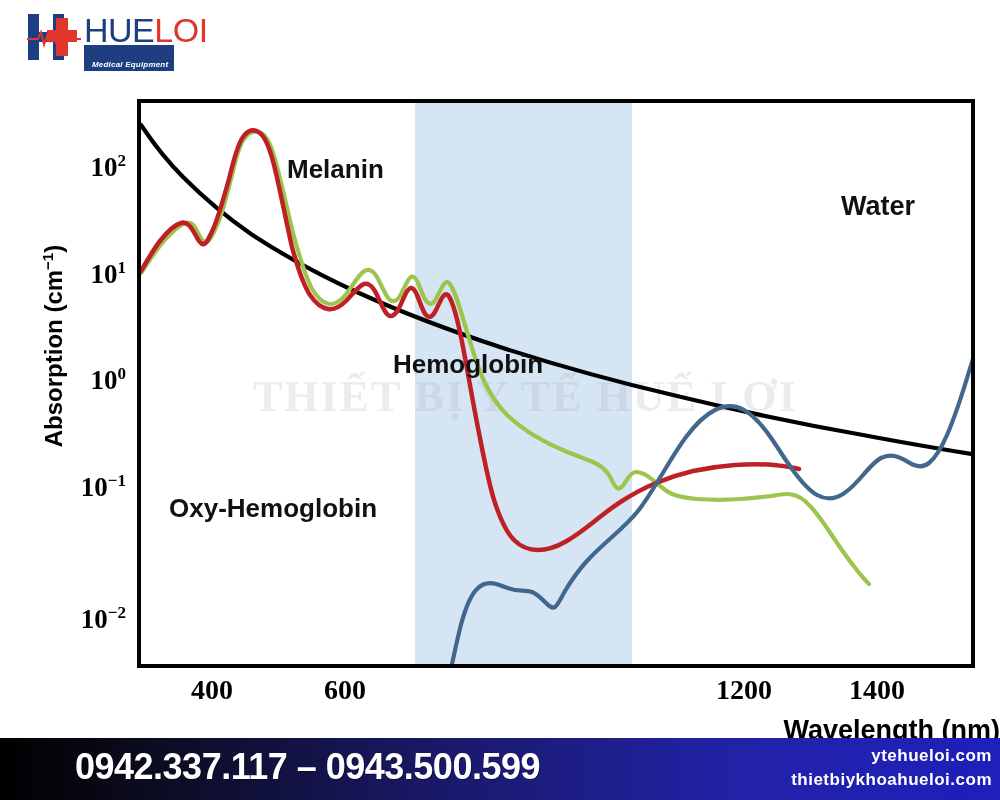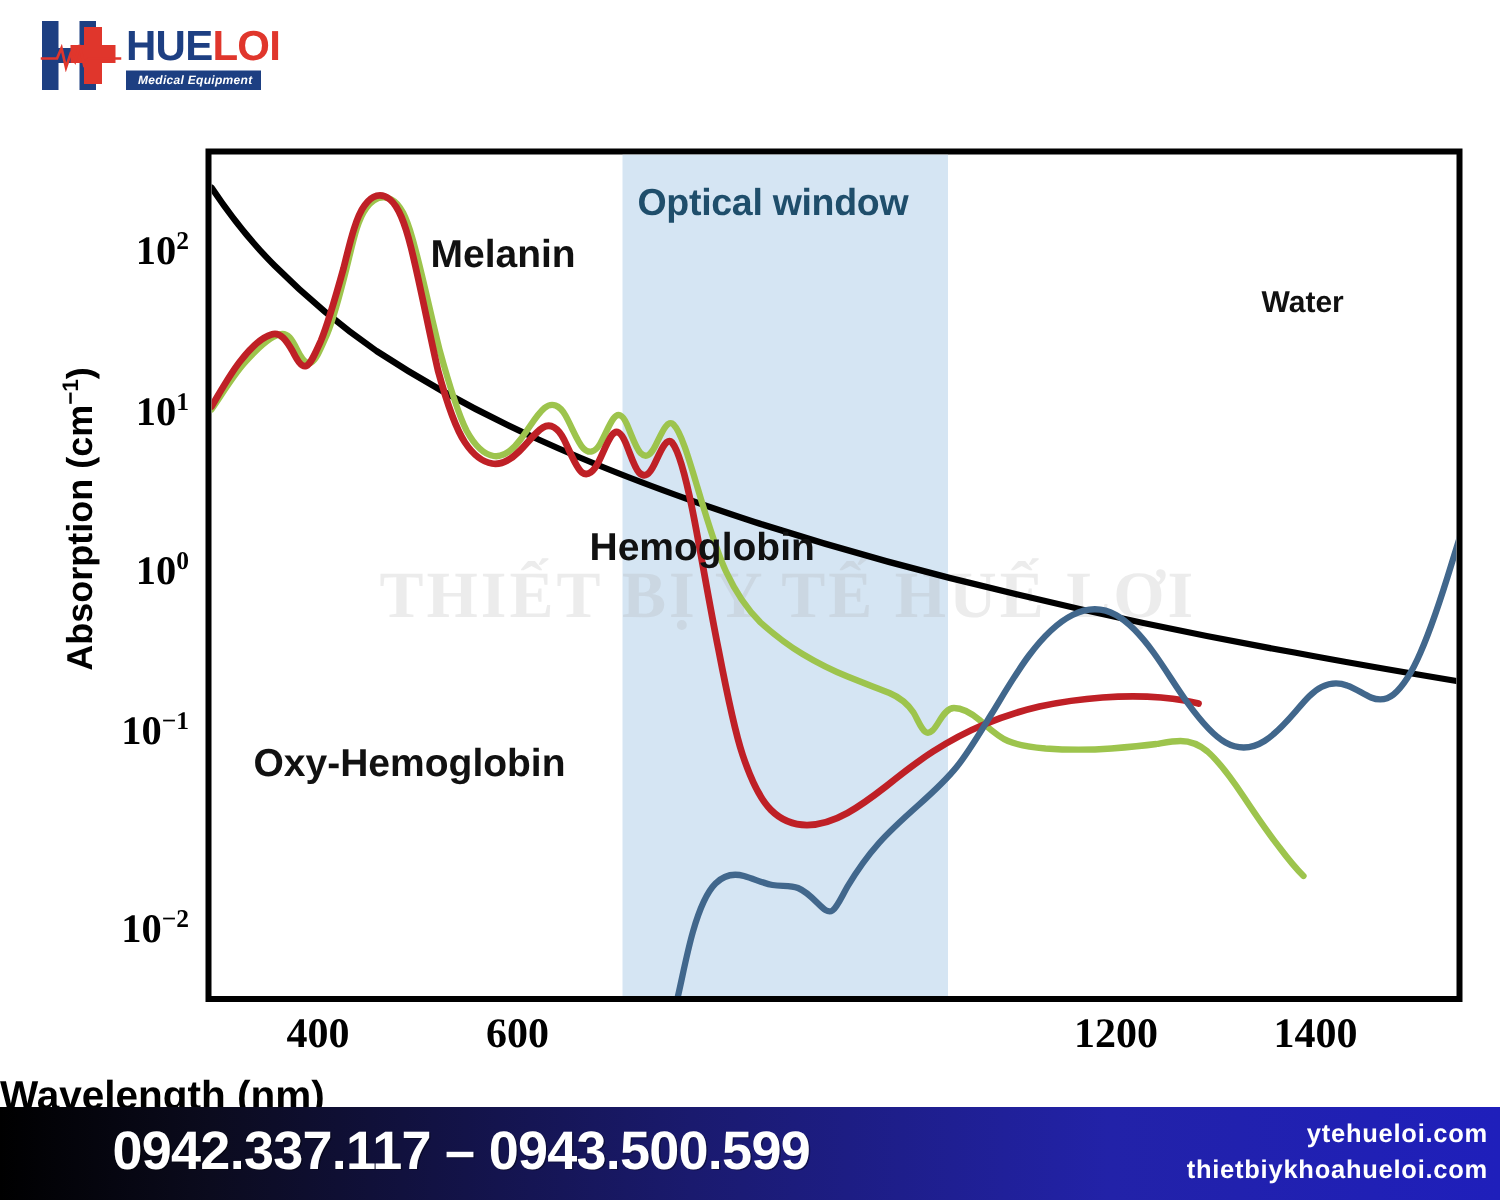--- a/index.html
+++ b/index.html
@@ -31,31 +31,31 @@
   .logo-cross-v { position: absolute; left: 30px; top: 4px; width: 12px; height: 38px; background: #e0362c; }
   .logo-cross-h { position: absolute; left: 21px; top: 16px; width: 30px; height: 12px; background: #e0362c; }
   #logo-ekg {
     position: absolute; left: 1px; top: 14px; width: 54px; height: 20px;
   }
   #logo-text {
     position: absolute; left: 58px; top: 6px;
   }
   #logo-title {
     font-family: "Liberation Sans", sans-serif;
-    font-weight: bold; font-size: 28px; letter-spacing: -0.5px;
+    font-weight: normal; font-size: 34px; letter-spacing: -0.5px;
     line-height: 25px;
   }
   #logo-title .hue { color: #1d3f82; }
   #logo-title .loi { color: #e0362c; }
   #logo-sub {
     margin-top: 2px;
     background: #1d3f82; color: #ffffff;
     font-style: italic; font-weight: bold;
     font-size: 8px; line-height: 11px;
-    padding: 1px 6px 1px 8px;
+    padding: 14px 6px 1px 8px;
     display: inline-block;
     letter-spacing: 0.2px;
   }
 
   
   #chart-figure {
     position: absolute;
     left: 0; top: 70px; width: 1000px; height: 600px;
   }
   #plot-frame {
@@ -105,21 +105,21 @@
   .curve-label {
     position: absolute;
     font-family: "Liberation Sans", sans-serif;
     font-weight: bold;
     color: #111111;
     white-space: nowrap;
   }
   #label-melanin        { left: 146px; top: 51px;  font-size: 26px; }
   #label-hemoglobin     { left: 252px; top: 246px; font-size: 26px; }
   #label-oxyhemoglobin  { left: 28px;  top: 390px; font-size: 26px; }
-  #label-water          { left: 700px; top: 88px;  font-size: 20px; }
+  #label-water          { left: 700px; top: 88px;  font-size: 27px; }
 
   
   .ytick {
     position: absolute;
     right: 0; width: 80px;
     text-align: right;
     font-family: "Liberation Serif", serif;
     font-weight: bold;
     font-size: 27px;
     color: #000000;
@@ -146,21 +146,21 @@
     position: absolute;
     width: 120px; text-align: center;
     font-family: "Liberation Serif", serif;
     font-weight: bold;
     font-size: 28px;
     color: #000000;
     top: 604px;
   }
   #xlabel-axis {
     position: absolute;
-    left: 0; width: 1000px; text-align: left;
+    left: 0; width: 1000px; text-align: right;
     top: 645px;
     font-family: "Liberation Sans", sans-serif;
     font-weight: bold;
     font-size: 27px;
     color: #000000;
   }
 
   
   #bottom-banner {
     position: absolute;
@@ -289,21 +289,20 @@
            C 636,343 643,355 651,366 C 659,377 667,387 676,392
            C 685,397 694,396 702,391 C 710,386 717,378 723,371
            C 729,364 734,358 740,355 C 746,352 752,352 757,354
            C 763,356 768,360 773,362 C 778,364 783,364 788,360
            C 794,355 800,346 806,332 C 813,316 820,295 827,272
            C 834,249 841,226 849,206 C 857,186 866,170 876,160
            C 886,150 896,147 906,151 C 916,155 925,166 934,182
            C 940,193 946,206 951,218 C 956,230 960,240 964,246"></path>
     </svg>
 
-    <div id="optical-window-label">Optical window</div>
 
     <div id="label-melanin" class="curve-label">Melanin</div>
     <div id="label-hemoglobin" class="curve-label">Hemoglobin</div>
     <div id="label-oxyhemoglobin" class="curve-label">Oxy-Hemoglobin</div>
     <div id="label-water" class="curve-label">Water</div>
   </div>
 
   <div class="xtick" style="left:152px;">400</div>
   <div class="xtick" style="left:285px;">600</div>
   <div class="xtick" style="left:684px;">1200</div>

